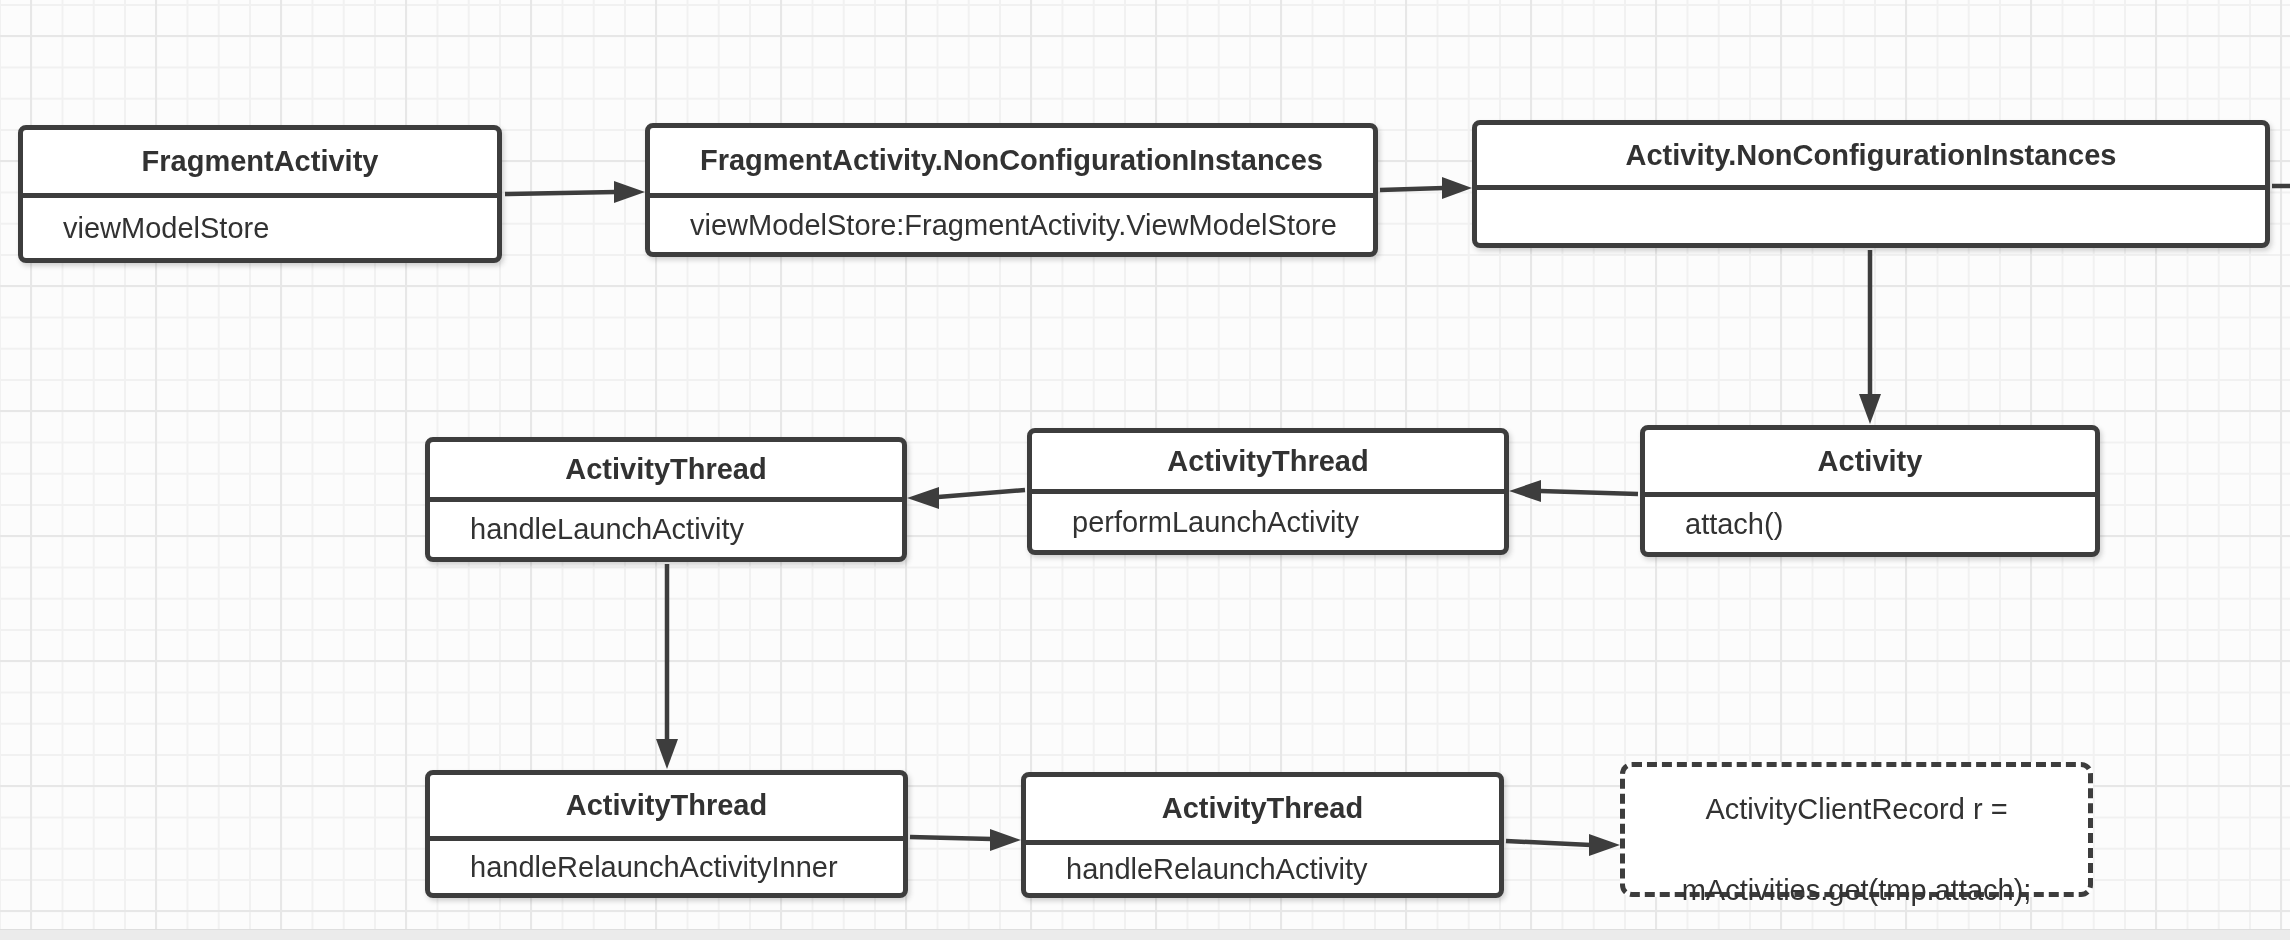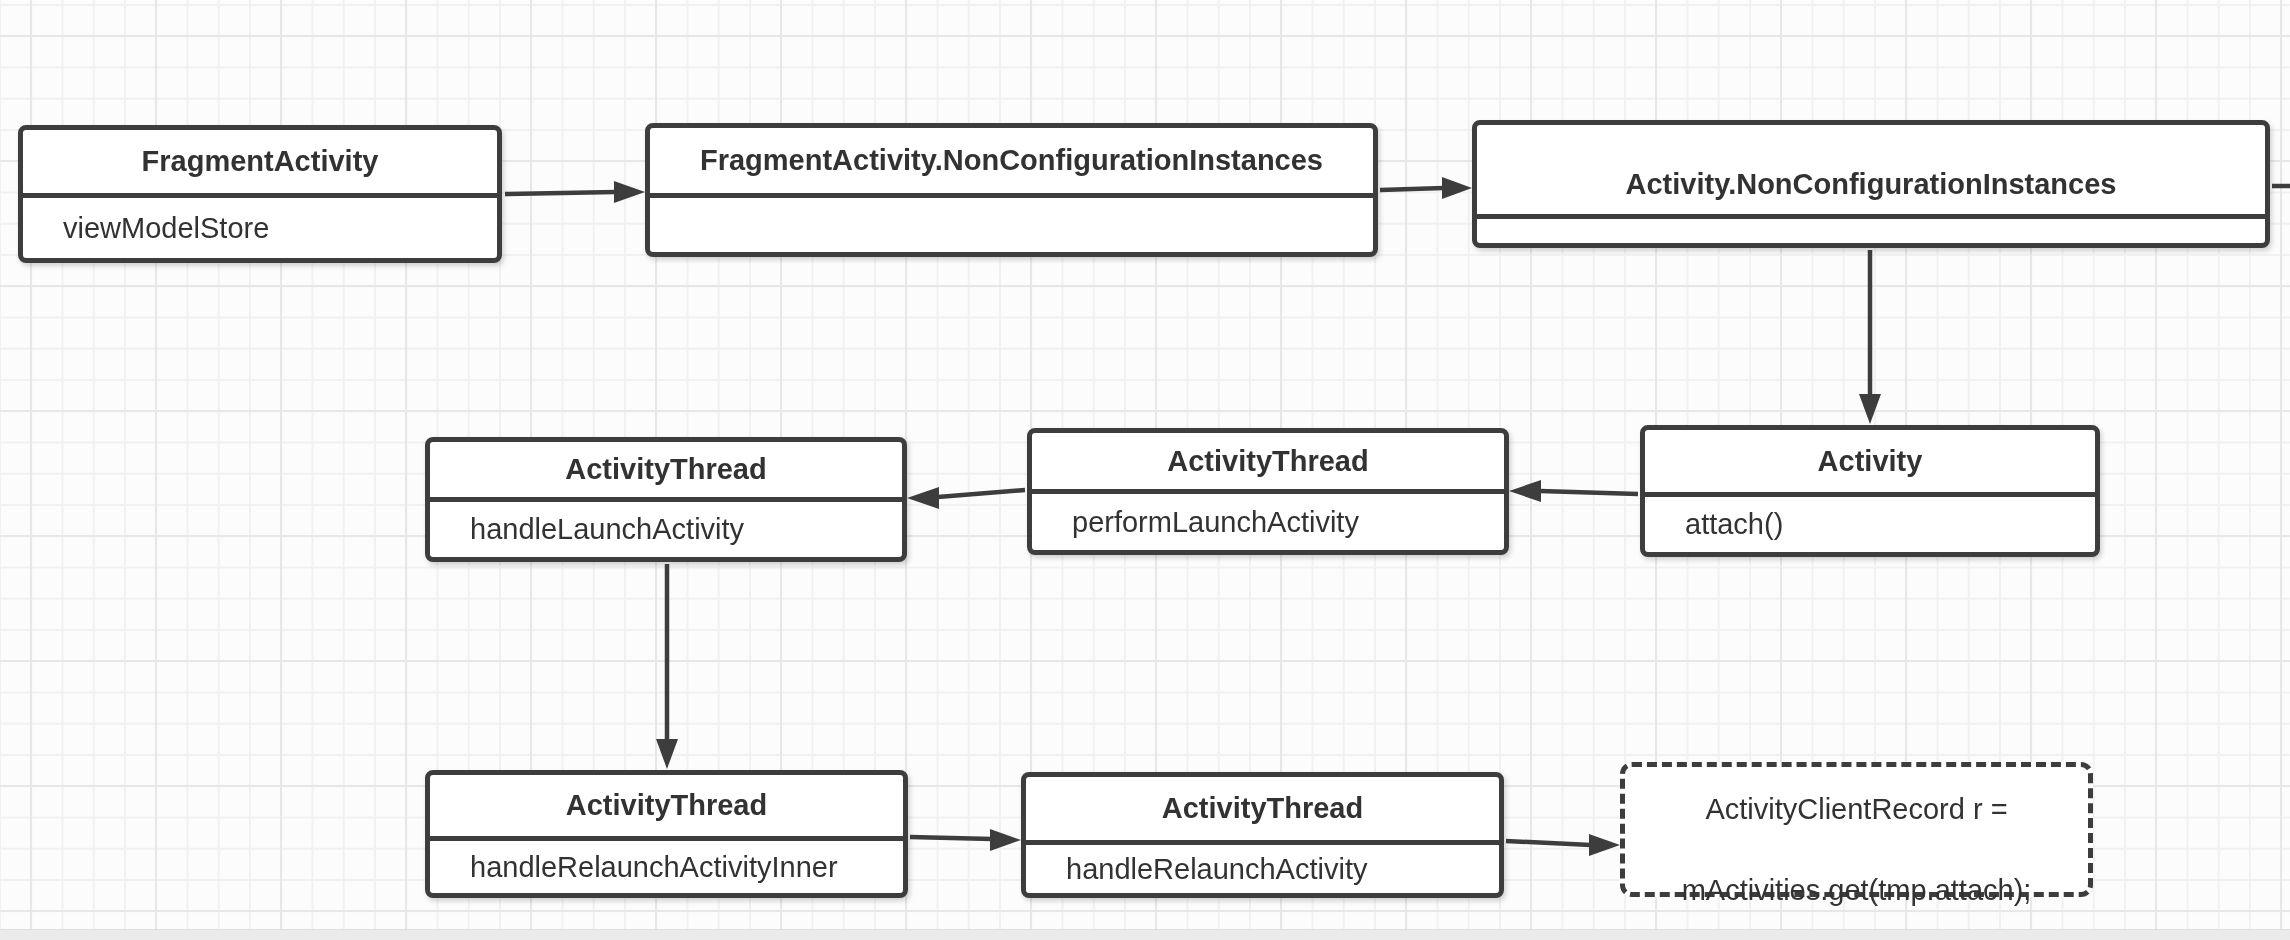--- a/index.html
+++ b/index.html
@@ -128,24 +128,25 @@
     </g>
   </svg>
 
   <div class="node" style="left:18px; top:125px; width:484px; height:138px;">
     <div class="node-title" style="height:68px;">FragmentActivity</div>
     <div class="node-body">viewModelStore</div>
   </div>
 
   <div class="node" style="left:645px; top:123px; width:733px; height:134px;">
     <div class="node-title" style="height:70px;text-align:center;">FragmentActivity.NonConfigurationInstances</div>
+    <div class="node-body">viewModelStore:FragmentActivity.ViewModelStore</div>
   </div>
 
   <div class="node" style="left:1472px; top:120px; width:798px; height:128px;">
-    <div class="node-title" style="height:65px;margin-top:29px;">Activity.NonConfigurationInstances</div>
+    <div class="node-title" style="height:65px;">Activity.NonConfigurationInstances</div>
   </div>
 
   <div class="node" style="left:425px; top:437px; width:482px; height:125px;">
     <div class="node-title" style="height:60px;">ActivityThread</div>
     <div class="node-body">handleLaunchActivity</div>
   </div>
 
   <div class="node" style="left:1027px; top:428px; width:482px; height:127px;">
     <div class="node-title" style="height:61px;">ActivityThread</div>
     <div class="node-body">performLaunchActivity</div>

